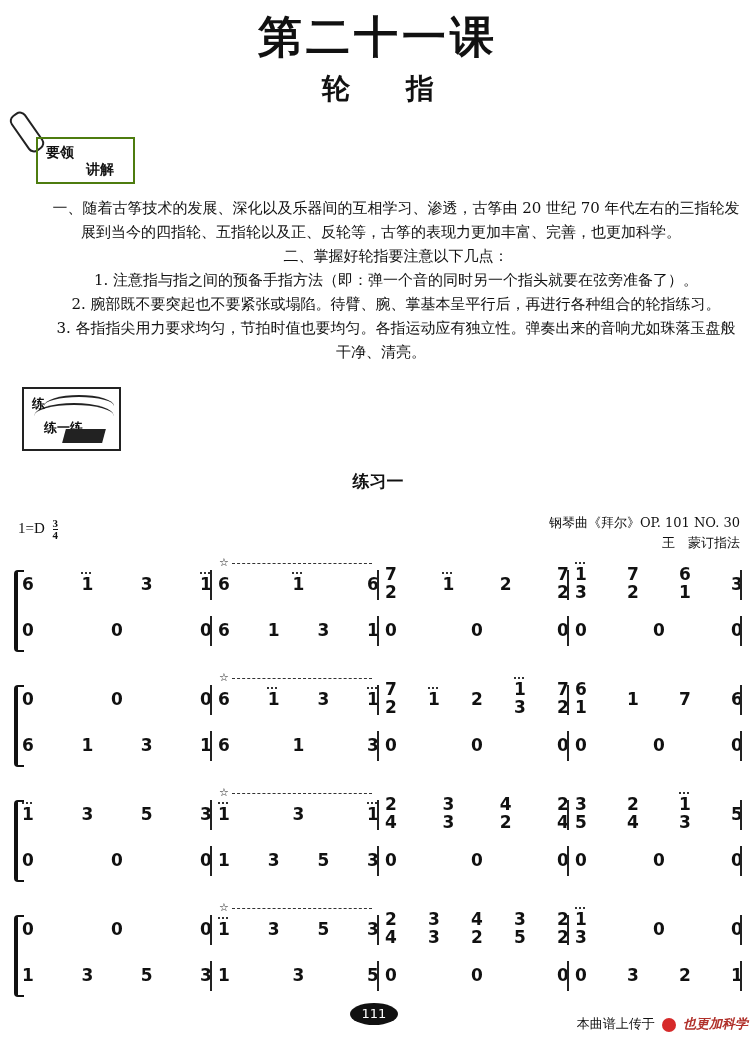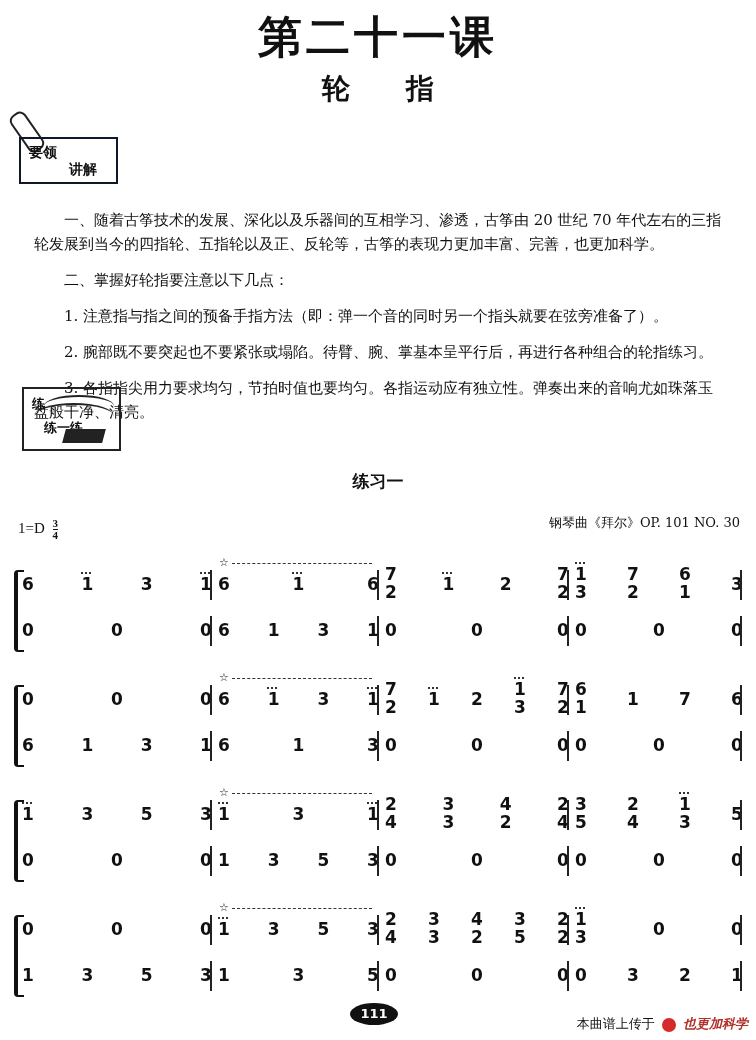--- a/index.html
+++ b/index.html
@@ -4,43 +4,43 @@
 <style>
   html, body { margin:0; padding:0; background:#fff; }
   body { width:756px; height:1040px; position:relative; overflow:hidden; color:#111;
          font-family:"DejaVu Sans", sans-serif; }
   .abs { position:absolute; }
   .title { left:0; width:756px; top:8px; text-align:center; font-size:44px; font-weight:bold;
            letter-spacing:4px; font-family:"DejaVu Serif", serif; }
   .subtitle { left:0; width:756px; top:70px; text-align:center; font-size:28px; font-weight:bold;
               word-spacing:2px; }
   .subtitle span { margin:0 28px; }
-  .tagbox { left:19px; top:137px; width:95px; height:43px; border:2px solid #0f172a; }
+  .tagbox { left:36px; top:137px; width:95px; height:43px; border:2px solid #4d7c0f; }
   .tagbox .t1 { position:absolute; left:8px; top:5px; font-size:14px; font-weight:bold; }
   .tagbox .t2 { position:absolute; left:48px; top:22px; font-size:14px; font-weight:bold; }
   .clip { left:18px; top:110px; width:14px; height:40px; border:2px solid #222; border-radius:7px; transform:rotate(-35deg); background:#fff; }
   .para { left:22px; width:718px; font-size:15px; line-height:24px; font-family:"DejaVu Serif", serif; }
-  .para p { margin:12px; }
+  .para p { margin:0;text-align:center; }
   .indent { text-indent:30px; }
   .practice-logo { left:22px; top:387px; width:95px; height:60px; border:2px solid #222; }
   .practice-logo .ln { position:absolute; border-top:2px solid #222; border-radius:50%; }
   .practice-logo .txt { position:absolute; font-size:13px; font-weight:bold; }
   .ex-title { left:0; width:756px; top:470px; text-align:center; font-size:17px; font-weight:bold; }
   .key { left:18px; top:518px; font-size:15px; font-family:Liberation Serif, serif; }
   .frac { display:inline-block; vertical-align:middle; text-align:center; font-size:11px; font-weight:bold; line-height:11px; margin-left:4px; }
   .frac .num { border-bottom:1px solid #111; }
   .source { right:16px; top:513px; font-size:13px; font-family:"DejaVu Serif", serif; text-align:right; line-height:20px; }
   .system { position:absolute; left:14px; width:728px; }
   .brace { position:absolute; left:0; width:6px; border-left:4px solid #111; border-top:2px solid #111; border-bottom:2px solid #111; border-radius:4px 0 0 4px; }
   .bar { position:absolute; width:2px; background:#222; height:30px; }
   .note { position:absolute; font-weight:bold; font-size:17px; width:16px; text-align:center; }
   .star { position:absolute; font-size:11px; }
   .dash { position:absolute; border-top:1px dashed #333; }
   .page-num { left:350px; top:1003px; width:48px; height:22px; background:#111; color:#fff; border-radius:50%;
-              font-size:13px; text-align:center; line-height:22px; font-weight:bold; }
+              font-size:13px; text-align:center; line-height:22px; font-weight:normal; }
   .upload { right:8px; top:1015px; font-size:13px; }
   .upload .site { color:#b0302a; font-weight:bold; font-style:italic; }
   .upload .logo { display:inline-block; width:14px; height:14px; border-radius:50%; background:#d62a2a; vertical-align:middle; margin:0 3px; }
 </style>
 </head>
 <body>
 
 <div class="abs title">第二十一课</div>
 <div class="abs subtitle">
   <span>轮</span><span>指</span>
@@ -71,20 +71,21 @@
 <div class="abs ex-title">练习一</div>
 <div class="abs key">
   <span>1=D</span>
   <span class="frac">
     <div class="num">3</div>
     <div>4</div>
   </span>
 </div>
 <div class="abs source">
   <div>钢琴曲《拜尔》OP. 101 NO. 30</div>
+  <div>王　蒙订指法</div>
 </div>
 
 <div id="score">
     <div class="system" style="top: 560px;">
       <div class="brace" style="top: 10px; height: 78px;"></div>
       <div class="note" style="left: 6px; top: 14px;">6</div>
       <div class="note" style="left: 65.3333px; top: 14px; text-decoration: overline dotted;">1</div>
       <div class="note" style="left: 124.667px; top: 14px;">3</div>
       <div class="note" style="left: 184px; top: 14px; text-decoration: overline dotted;">1</div>
       <div class="note" style="left: 202px; top: 14px;">6</div>

